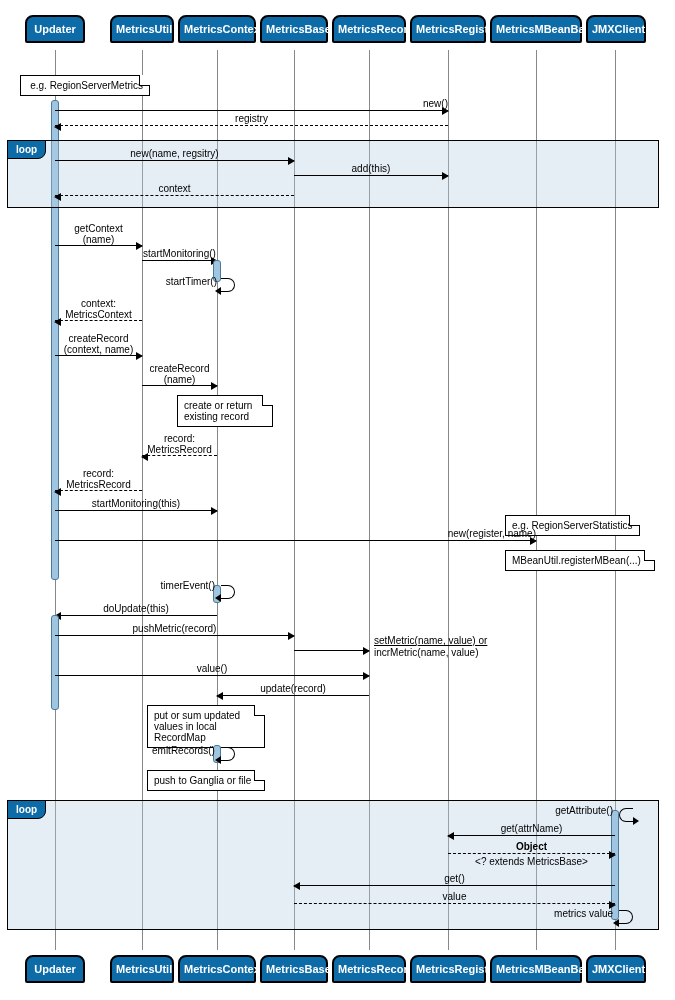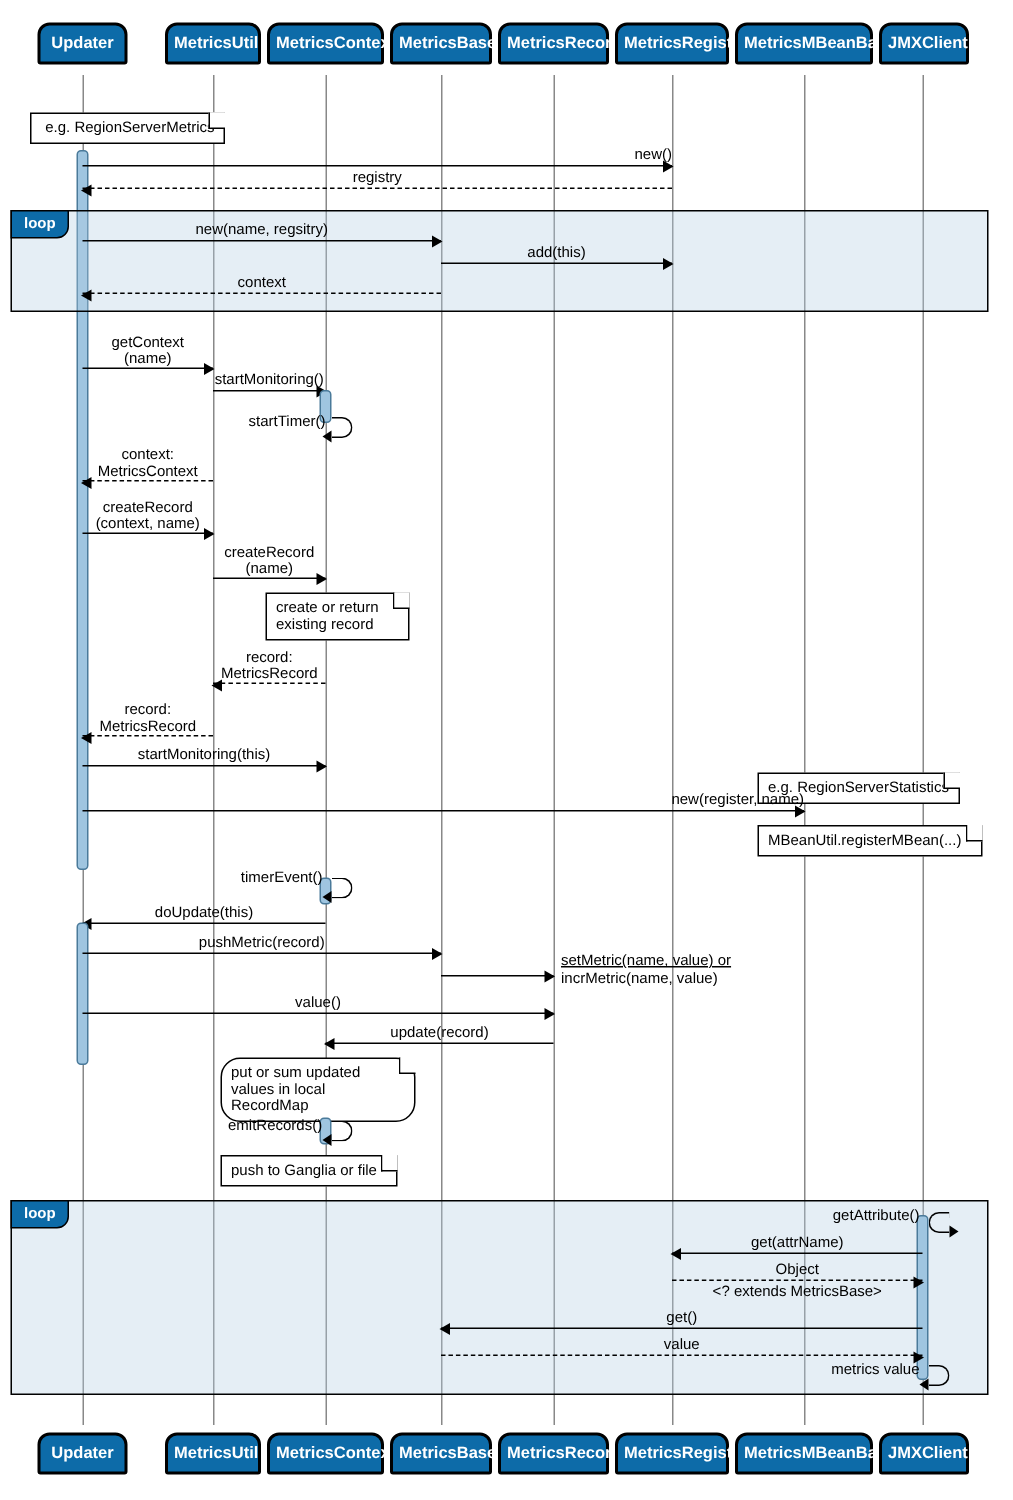--- a/index.html
+++ b/index.html
@@ -100,34 +100,34 @@
     <div class="activation" style="left: 51px; top: 615px; height: 95px;"></div>
     <div class="arrow" style="left: 55px; top: 635px; width: 239px;"></div>
     <div class="msg" style="left: 55px; width: 239px; top: 623px;">pushMetric(record)</div>
     <div class="arrow" style="left: 294px; top: 650px; width: 75px;"></div>
     <div class="msg" style="left: 374px; top: 635px; text-align: left; text-decoration: underline;">setMetric(name, value) or</div>
     <div class="msg" style="left: 374px; top: 647px; text-align: left;">incrMetric(name, value)</div>
     <div class="arrow" style="left: 55px; top: 675px; width: 314px;"></div>
     <div class="msg" style="left: 55px; width: 314px; top: 663px;">value()</div>
     <div class="arrow left" style="left: 217px; top: 695px; width: 152px;"></div>
     <div class="msg" style="left: 217px; width: 152px; top: 683px;">update(record)</div>
-    <div class="note" style="left: 147px; top: 705px; width: 130px; border-radius: 13px;">put or sum updated values in local RecordMap</div>
+    <div class="note" style="left: 147px; top: 705px; width: 118px;">put or sum updated values in local RecordMap</div>
     <div class="activation" style="left: 213px; top: 745px; height: 18px;"></div>
     <div class="msg" style="left: 152px; top: 745px; width: 62px; text-align: left;">emitRecords()</div>
     <div class="selfloop" style="left: 221px; top: 747px;"></div>
     <div class="note" style="left: 147px; top: 770px; width: 118px;">push to Ganglia or file</div>
     <div class="loopbox" style="left: 7px; top: 800px; width: 652px; height: 130px;"></div>
     <div class="looplabel" style="left: 7px; top: 800px;">loop</div>
     <div class="activation" style="left: 611px; top: 810px; height: 110px;"></div>
     <div class="msg" style="left: 545px; top: 805px; width: 68px; text-align: right;">getAttribute()</div>
     <div class="selfloop" style="left: 619px; top: 808px; transform: scaleX(-1);"></div>
     <div class="arrow left" style="left: 448px; top: 835px; width: 167px;"></div>
     <div class="msg" style="left: 448px; width: 167px; top: 823px;">get(attrName)</div>
     <div class="arrow dashr" style="left: 448px; top: 853px; width: 167px;"></div>
-    <div class="msg" style="left: 448px; width: 167px; top: 841px;">Object</div>
+    <div class="msg" style="left: 448px; width: 167px; top: 841px; font-weight: bold;">Object</div>
     <div class="msg" style="left: 448px; top: 856px; width: 167px;">&lt;? extends MetricsBase&gt;</div>
     <div class="arrow left" style="left: 294px; top: 885px; width: 321px;"></div>
     <div class="msg" style="left: 294px; width: 321px; top: 873px;">get()</div>
     <div class="arrow dashr" style="left: 294px; top: 903px; width: 321px;"></div>
     <div class="msg" style="left: 294px; width: 321px; top: 891px;">value</div>
     <div class="msg" style="left: 545px; top: 908px; width: 68px; text-align: right;">metrics value</div>
     <div class="selfloop" style="left: 619px; top: 910px;"></div>
   </div>
 
 </body></html>

